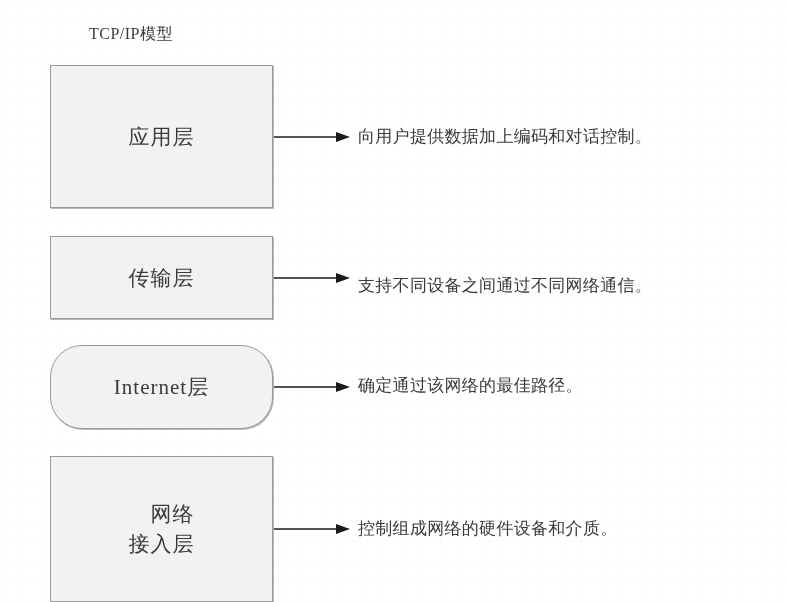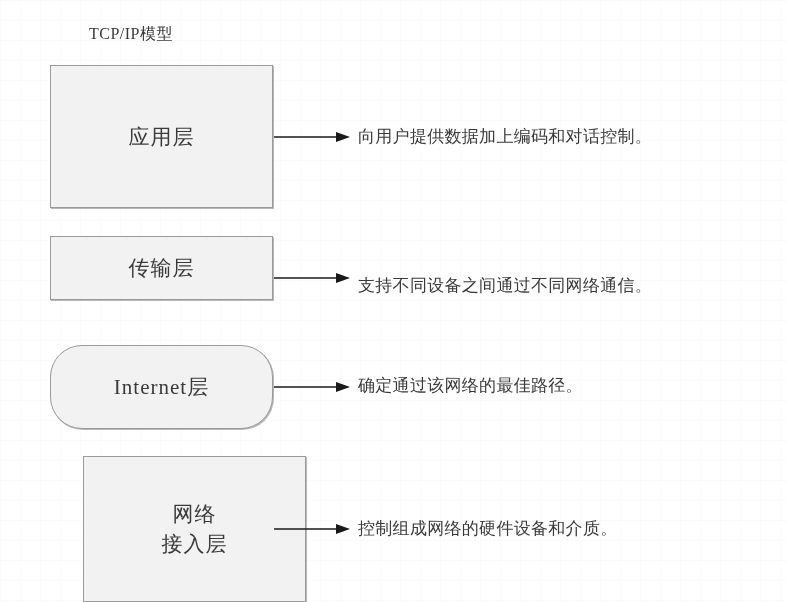--- a/index.html
+++ b/index.html
@@ -57,21 +57,21 @@
     box-shadow: 1px 1px 0 0 #b8b8b8;
     display: flex;
     align-items: center;
     justify-content: center;
   }
 
   .layer-box-label {
     font-size: 21px;
     line-height: 30px;
     color: #3a3a3a;
-    text-align: center;
+    text-align: right;
     white-space: pre-line;
     letter-spacing: 1px;
   }
 
   
   .layer-arrow {
     position: absolute;
     left: 274px;
     width: 76px;
     height: 12px;
@@ -108,21 +108,21 @@
     <div class="layer-arrow" style="top: 136.5px;">
       <svg width="76" height="12" viewBox="0 0 76 12" xmlns="http://www.w3.org/2000/svg">
         <line x1="0" y1="6" x2="64" y2="6" stroke="#1a1a1a" stroke-width="1.6"></line>
         <polygon points="62,1 76,6 62,11" fill="#1a1a1a"></polygon>
       </svg>
     </div>
     <div class="layer-desc" style="top: 136.5px;">向用户提供数据加上编码和对话控制。</div>
   </div>
 
   <div class="layer-row">
-    <div class="layer-box" style="top: 236px; height: 64px;">
+    <div class="layer-box" style="top: 236px; height: 83px;">
       <span class="layer-box-label">传输层</span>
     </div>
     <div class="layer-arrow" style="top: 277.5px;">
       <svg width="76" height="12" viewBox="0 0 76 12" xmlns="http://www.w3.org/2000/svg">
         <line x1="0" y1="6" x2="64" y2="6" stroke="#1a1a1a" stroke-width="1.6"></line>
         <polygon points="62,1 76,6 62,11" fill="#1a1a1a"></polygon>
       </svg>
     </div>
     <div class="layer-desc" style="top: 286px;">支持不同设备之间通过不同网络通信。</div>
   </div>
@@ -134,21 +134,21 @@
     <div class="layer-arrow" style="top: 387px;">
       <svg width="76" height="12" viewBox="0 0 76 12" xmlns="http://www.w3.org/2000/svg">
         <line x1="0" y1="6" x2="64" y2="6" stroke="#1a1a1a" stroke-width="1.6"></line>
         <polygon points="62,1 76,6 62,11" fill="#1a1a1a"></polygon>
       </svg>
     </div>
     <div class="layer-desc" style="top: 386px;">确定通过该网络的最佳路径。</div>
   </div>
 
   <div class="layer-row">
-    <div class="layer-box" style="top: 456px; height: 146px; margin-left: 33px;">
+    <div class="layer-box" style="top: 456px; height: 146px;">
       <span class="layer-box-label">网络
 接入层</span>
     </div>
     <div class="layer-arrow" style="top: 529px;">
       <svg width="76" height="12" viewBox="0 0 76 12" xmlns="http://www.w3.org/2000/svg">
         <line x1="0" y1="6" x2="64" y2="6" stroke="#1a1a1a" stroke-width="1.6"></line>
         <polygon points="62,1 76,6 62,11" fill="#1a1a1a"></polygon>
       </svg>
     </div>
     <div class="layer-desc" style="top: 529px; font-family: Liberation Serif, serif;">控制组成网络的硬件设备和介质。</div>

